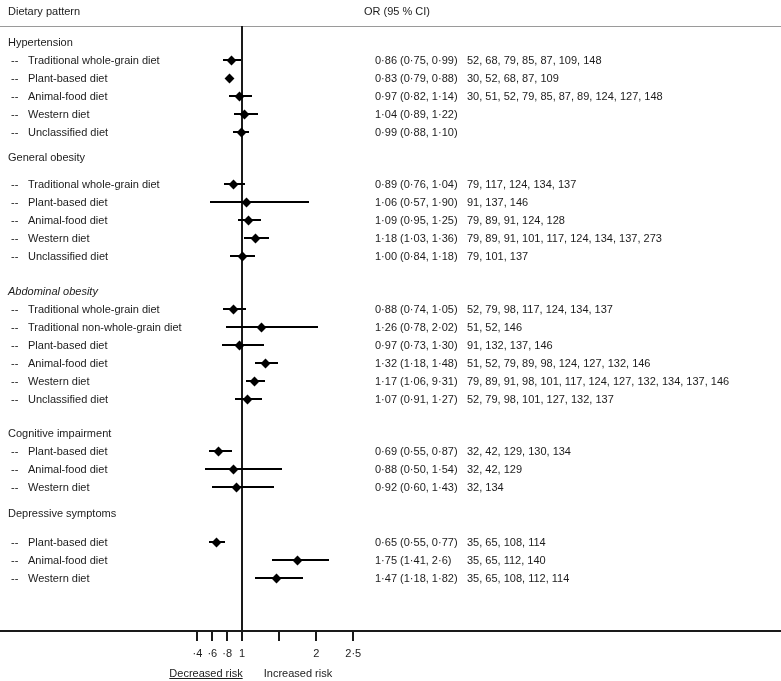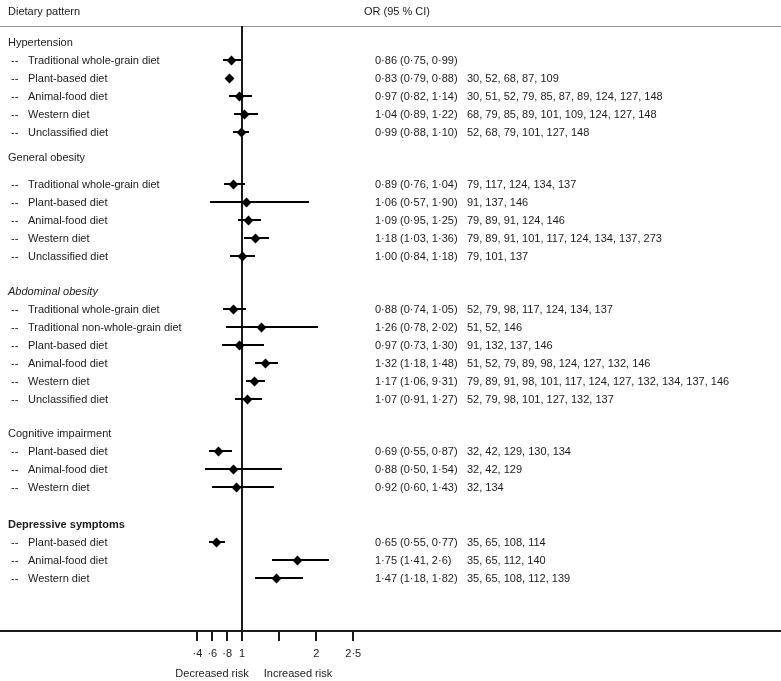--- a/index.html
+++ b/index.html
@@ -43,20 +43,21 @@
   <div id="plot-body">
       <div class="secrow" style="top: 33px;">
         <span class="seclab">Hypertension</span>
       </div>
       <div class="datarow" style="top: 51px;">
         <span class="dash">--</span>
         <span class="rowlab">Traditional whole-grain diet</span>
         <div class="whisker" style="left: 223.45px; width: 17.808px;"></div>
         <div class="marker" style="left: 228.112px;"></div>
         <span class="orval">0·86 (0·75, 0·99)</span>
+        <span class="refsval">52, 68, 79, 85, 87, 109, 148</span>
       </div>
       <div class="datarow" style="top: 69px;">
         <span class="dash">--</span>
         <span class="rowlab">Plant-based diet</span>
         <div class="whisker" style="left: 226.418px; width: 6.678px;"></div>
         <div class="marker" style="left: 225.886px;"></div>
         <span class="orval">0·83 (0·79, 0·88)</span>
         <span class="refsval">30, 52, 68, 87, 109</span>
       </div>
       <div class="datarow" style="top: 87px;">
@@ -66,29 +67,27 @@
         <div class="marker" style="left: 236.274px;"></div>
         <span class="orval">0·97 (0·82, 1·14)</span>
         <span class="refsval">30, 51, 52, 79, 85, 87, 89, 124, 127, 148</span>
       </div>
       <div class="datarow" style="top: 105px;">
         <span class="dash">--</span>
         <span class="rowlab">Western diet</span>
         <div class="whisker" style="left: 233.838px; width: 24.486px;"></div>
         <div class="marker" style="left: 241.468px;"></div>
         <span class="orval">1·04 (0·89, 1·22)</span>
-        <span class="refsval">68, 79, 85, 89, 101, 109, 124, 127, 148</span>
       </div>
       <div class="datarow" style="top: 123px;">
         <span class="dash">--</span>
         <span class="rowlab">Unclassified diet</span>
         <div class="whisker" style="left: 233.096px; width: 16.324px;"></div>
         <div class="marker" style="left: 237.758px;"></div>
         <span class="orval">0·99 (0·88, 1·10)</span>
-        <span class="refsval">52, 68, 79, 101, 127, 148</span>
       </div>
       <div class="secrow" style="top: 148px;">
         <span class="seclab">General obesity</span>
       </div>
       <div class="datarow" style="top: 175px;">
         <span class="dash">--</span>
         <span class="rowlab">Traditional whole-grain diet</span>
         <div class="whisker" style="left: 224.192px; width: 20.776px;"></div>
         <div class="marker" style="left: 230.338px;"></div>
         <span class="orval">0·89 (0·76, 1·04)</span>
@@ -101,21 +100,21 @@
         <div class="marker" style="left: 242.952px;"></div>
         <span class="orval">1·06 (0·57, 1·90)</span>
         <span class="refsval">91, 137, 146</span>
       </div>
       <div class="datarow" style="top: 211px;">
         <span class="dash">--</span>
         <span class="rowlab">Animal-food diet</span>
         <div class="whisker" style="left: 238.29px; width: 22.26px;"></div>
         <div class="marker" style="left: 245.178px;"></div>
         <span class="orval">1·09 (0·95, 1·25)</span>
-        <span class="refsval">79, 89, 91, 124, 146</span>
+        <span class="refsval">79, 89, 91, 124, 128</span>
       </div>
       <div class="datarow" style="top: 229px;">
         <span class="dash">--</span>
         <span class="rowlab">Western diet</span>
         <div class="whisker" style="left: 244.226px; width: 24.486px;"></div>
         <div class="marker" style="left: 251.856px;"></div>
         <span class="orval">1·18 (1·03, 1·36)</span>
         <span class="refsval">79, 89, 91, 101, 117, 124, 134, 137, 273</span>
       </div>
       <div class="datarow" style="top: 247px;">
@@ -197,21 +196,21 @@
         <span class="refsval">32, 42, 129</span>
       </div>
       <div class="datarow" style="top: 478px;">
         <span class="dash">--</span>
         <span class="rowlab">Western diet</span>
         <div class="whisker" style="left: 212.32px; width: 61.586px;"></div>
         <div class="marker" style="left: 232.564px;"></div>
         <span class="orval">0·92 (0·60, 1·43)</span>
         <span class="refsval">32, 134</span>
       </div>
-      <div class="secrow" style="top: 515px; font-weight: bold;">
+      <div class="secrow" style="top: 504px;">
         <span class="seclab">Depressive symptoms</span>
       </div>
       <div class="datarow" style="top: 533px;">
         <span class="dash">--</span>
         <span class="rowlab">Plant-based diet</span>
         <div class="whisker" style="left: 208.61px; width: 16.324px;"></div>
         <div class="marker" style="left: 212.53px;"></div>
         <span class="orval">0·65 (0·55, 0·77)</span>
         <span class="refsval">35, 65, 108, 114</span>
       </div>
@@ -222,21 +221,21 @@
         <div class="marker" style="left: 294.15px;"></div>
         <span class="orval">1·75 (1·41, 2·6)</span>
         <span class="refsval">35, 65, 112, 140</span>
       </div>
       <div class="datarow" style="top: 569px;">
         <span class="dash">--</span>
         <span class="rowlab">Western diet</span>
         <div class="whisker" style="left: 255.356px; width: 47.488px;"></div>
         <div class="marker" style="left: 273.374px;"></div>
         <span class="orval">1·47 (1·18, 1·82)</span>
-        <span class="refsval">35, 65, 108, 112, 139</span>
+        <span class="refsval">35, 65, 108, 112, 114</span>
       </div>
     </div>
 
   <div class="axisline" style="top:630px;"></div>
   <div id="ticks">
       <div class="tick" style="left: 196.48px; top: 631px;"></div>
       <div class="ticklab" style="left: 197.48px; top: 646px;">·4</div>
       <div class="tick" style="left: 211.32px; top: 631px;"></div>
       <div class="ticklab" style="left: 212.32px; top: 646px;">·6</div>
       <div class="tick" style="left: 226.16px; top: 631px;"></div>
@@ -244,15 +243,15 @@
       <div class="tick" style="left: 241px; top: 631px;"></div>
       <div class="ticklab" style="left: 242px; top: 646px;">1</div>
       <div class="tick" style="left: 278.1px; top: 631px;"></div>
       <div class="ticklab" style="left: 279.1px; top: 681px;">1·5</div>
       <div class="tick" style="left: 315.2px; top: 631px;"></div>
       <div class="ticklab" style="left: 316.2px; top: 646px;">2</div>
       <div class="tick" style="left: 352.3px; top: 631px;"></div>
       <div class="ticklab" style="left: 353.3px; top: 646px;">2·5</div>
     </div>
 
-  <div class="risklab" style="left:212px;top:666px;">Decreased risk</div>
+  <div class="risklab" style="left:206px;top:666px;text-decoration:underline;">Decreased risk</div>
   <div class="risklab" style="left:298px;top:666px;">Increased risk</div>
 </div>
 
 </body></html>

